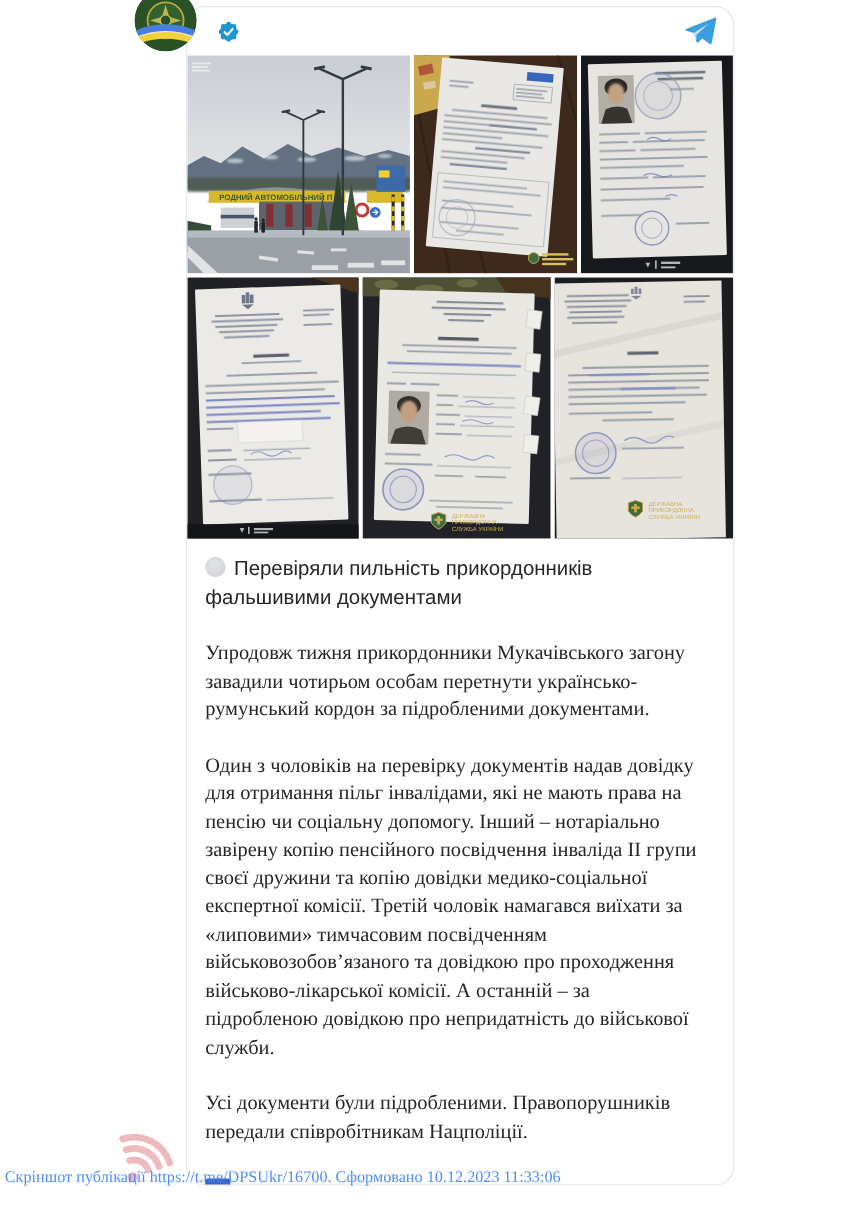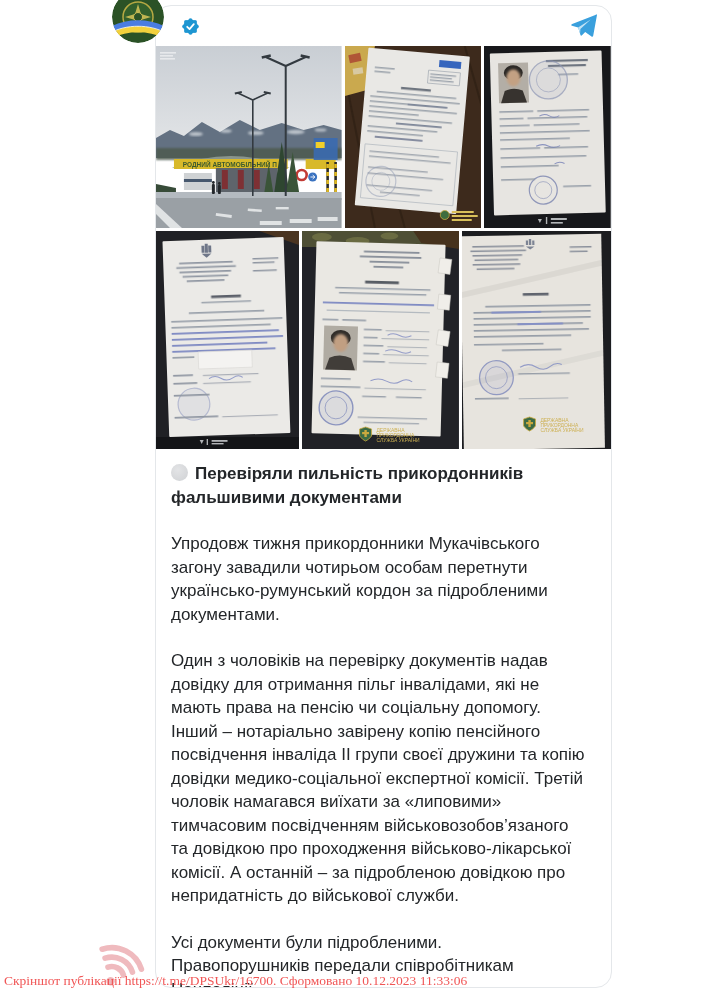--- a/index.html
+++ b/index.html
@@ -17,33 +17,33 @@
   
   .mrow{display:flex;gap:3px;}
   .mrow+.mrow{margin-top:3px;}
   .mcell{overflow:hidden;cursor:pointer;}
   .mcell svg{display:block;width:100%;height:100%;}
   .r1{height:182px;} .r2{height:218px;}
   .c11{flex:186;} .c12{flex:137;} .c13{flex:127;}
   .c21{flex:144;} .c22{flex:158;} .c23{flex:150;}
   
   .post-body{padding:11px 14px 0 15px;font-size:17px;line-height:23.5px;}
-  .heading{font-weight:bold;margin:2px 0 0 0;}
+  .heading{font-weight:normal;margin:2px 0 0 0;}
   .gray-circle{display:inline-block;width:17px;height:17px;border-radius:50%;
                background:radial-gradient(circle at 40% 35%,#e3e4e6,#cfd1d4);
                vertical-align:-2px;margin-right:7px;}
-  .para{margin:23px 12px 0 0;}
+  .para{margin:23px 12px 0 0;font-family:Liberation Serif, serif;}
   .social{margin-top:23px;line-height:26px;}
   .ukr-flag{display:inline-block;width:21px;height:15px;border-radius:2px;
             background:linear-gradient(#3e66c4 0 50%,#f5d02c 50% 100%);
             vertical-align:-2px;margin-right:7px;}
   
   .wm-text{position:absolute;left:4px;top:973px;z-index:30;white-space:nowrap;
            font-family:"Liberation Serif","DejaVu Serif",serif;
-           font-size:13.5px;color:#ef4444;opacity:.9;}
+           font-size:13.5px;color:#3b82f6;opacity:.9;}
   .wm-icon{position:absolute;left:96px;top:926px;width:58px;height:66px;z-index:29;}
 </style>
 </head>
 <body>
 
 <svg width="0" height="0" style="position:absolute" aria-hidden="true">
   <defs>
     <linearGradient id="skyg" x1="0" y1="0" x2="0" y2="1">
       <stop offset="0" stop-color="#c9ced4"></stop>
         <stop offset="1" stop-color="#e4e6e8"></stop>

